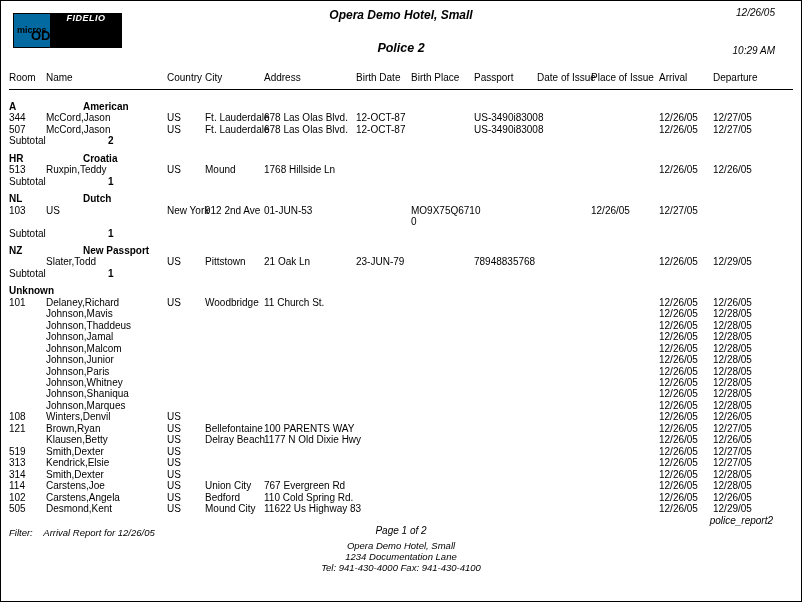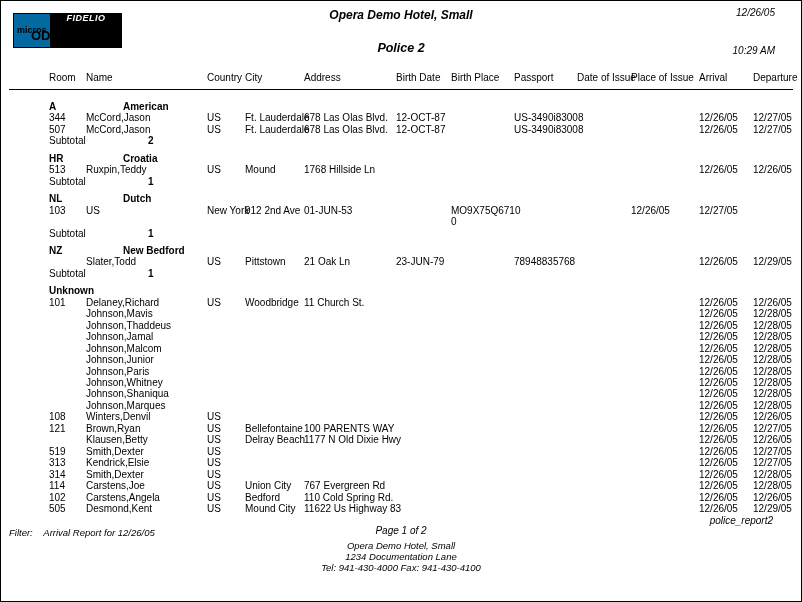--- a/index.html
+++ b/index.html
@@ -17,21 +17,21 @@
   .prop-code{position:absolute;left:30px;top:27px;font-weight:bold;font-size:13px;}
   .hotel-title{position:absolute;left:0;width:100%;text-align:center;top:7px;
                font-weight:bold;font-style:italic;font-size:12px;}
   .hdr-date{position:absolute;right:26px;top:6px;font-style:italic;font-size:10px;}
   .report-title{position:absolute;left:0;width:100%;text-align:center;top:40px;
                 font-weight:bold;font-style:italic;font-size:12.5px;}
   .hdr-time{position:absolute;right:26px;top:44px;font-style:italic;font-size:10px;}
   .column-header-row{position:absolute;left:8px;right:0;top:71px;font-size:10px;}
   .header-rule{position:absolute;left:8px;right:8px;top:88px;border-top:1px solid #000;height:0;}
   
-  .grid{display:grid;grid-template-columns:37px 121px 38px 59px 92px 55px 63px 63px 54px 68px 54px 82px;margin-left:40px;}
+  .grid{display:grid;grid-template-columns:37px 121px 38px 59px 92px 55px 63px 63px 54px 68px 54px 82px;}
   .cell{white-space:nowrap;overflow:visible;}
   .cell.passport{white-space:normal;word-break:break-all;width:71px;}
   
   .report-body{padding:5px 0 0 8px;font-size:10px;line-height:11.45px;}
   .group{margin-bottom:6px;}
   .bold{font-weight:bold;}
   .group-name{padding-left:37px;font-weight:bold;}
   .subtotal-count{padding-left:62px;font-weight:bold;}
   
   .report-footer{position:absolute;left:0;right:0;top:512px;height:88px;font-style:italic;}
@@ -157,21 +157,21 @@
           <div class="cell departure">12/27/05</div>
         </div>
         <div class="grid subtotal-row">
           <div class="cell room">Subtotal</div>
           <div class="cell name"><span class="subtotal-count">1</span></div>
         </div>
       </div>
       <div class="group">
         <div class="grid group-header-row">
           <div class="cell room bold">NZ</div>
-          <div class="cell name"><span class="group-name">New Bedford</span></div>
+          <div class="cell name"><span class="group-name">New Passport</span></div>
         </div>
         <div class="grid">
           <div class="cell room"></div>
           <div class="cell name">Slater,Todd</div>
           <div class="cell country">US</div>
           <div class="cell city">Pittstown</div>
           <div class="cell address">21 Oak Ln</div>
           <div class="cell birth_date">23-JUN-79</div>
           <div class="cell birth_place"></div>
           <div class="cell passport">78948835768</div>

